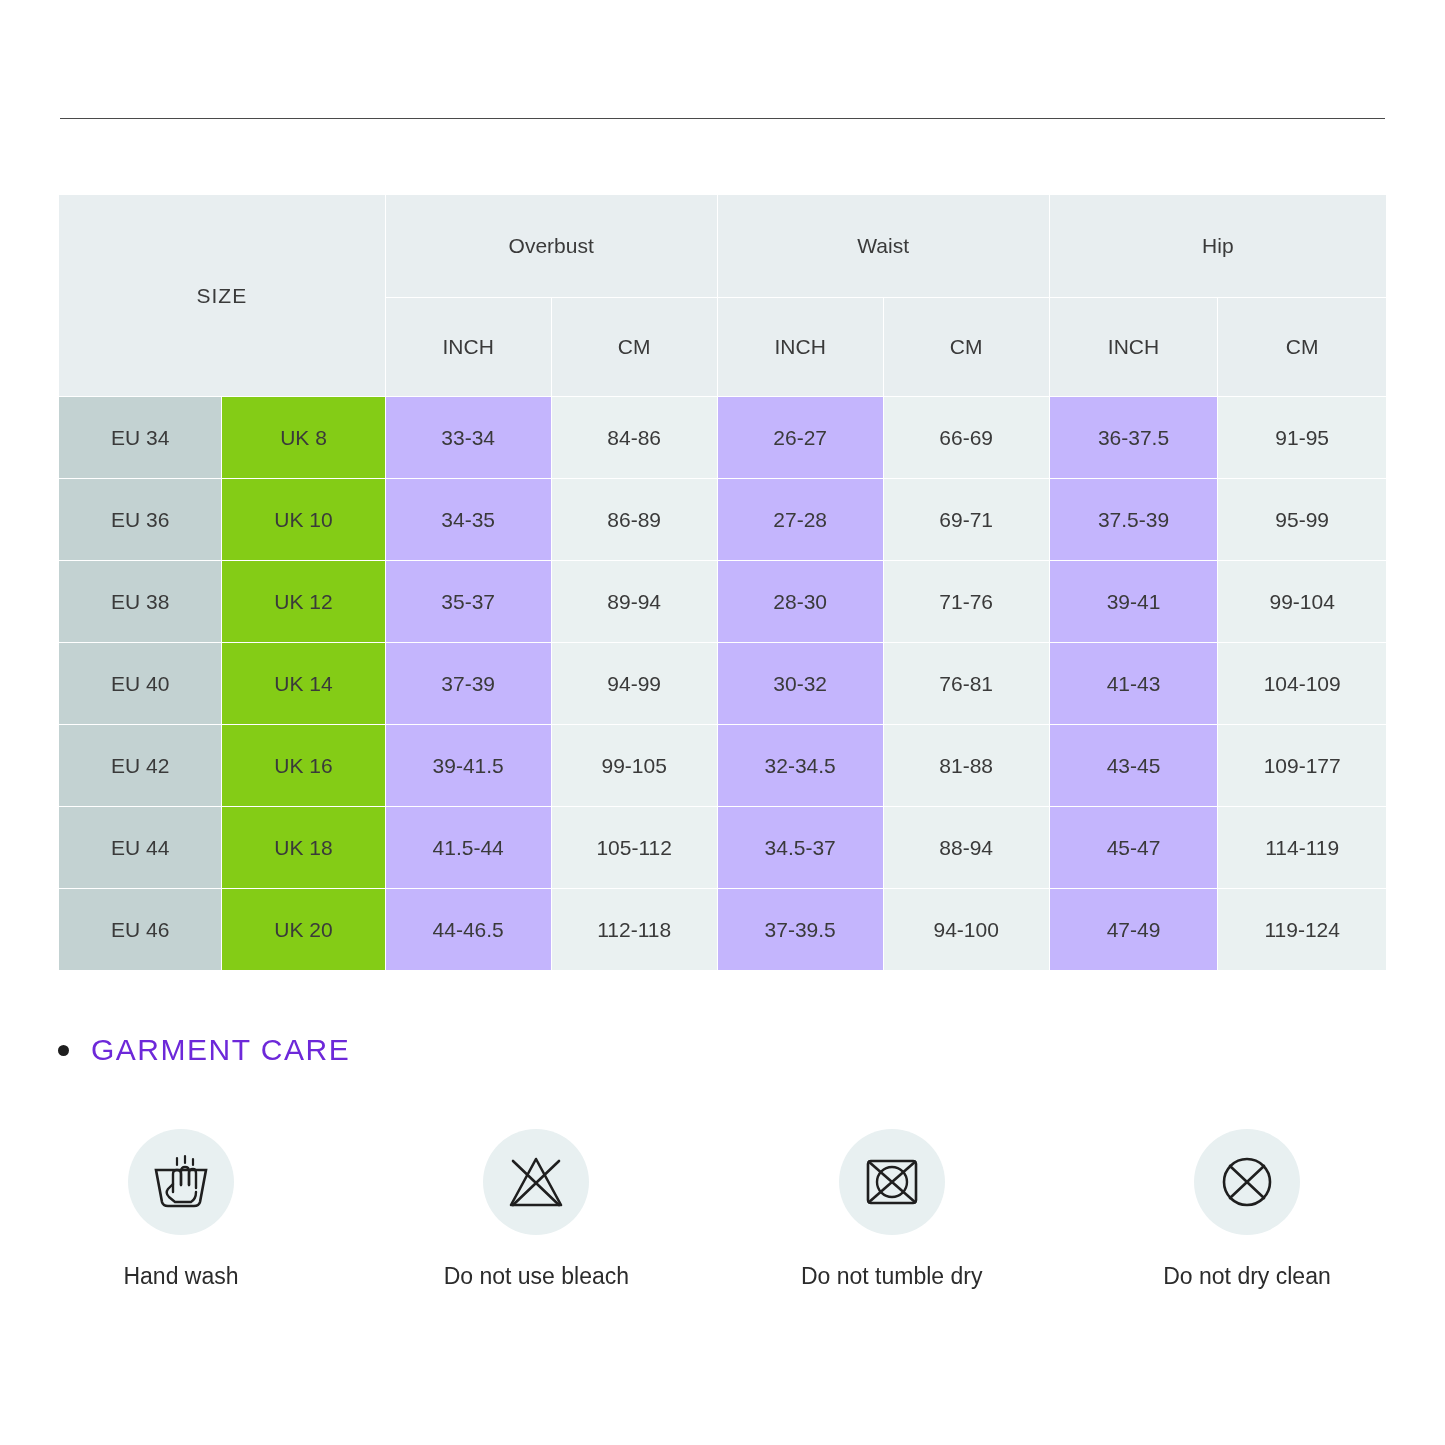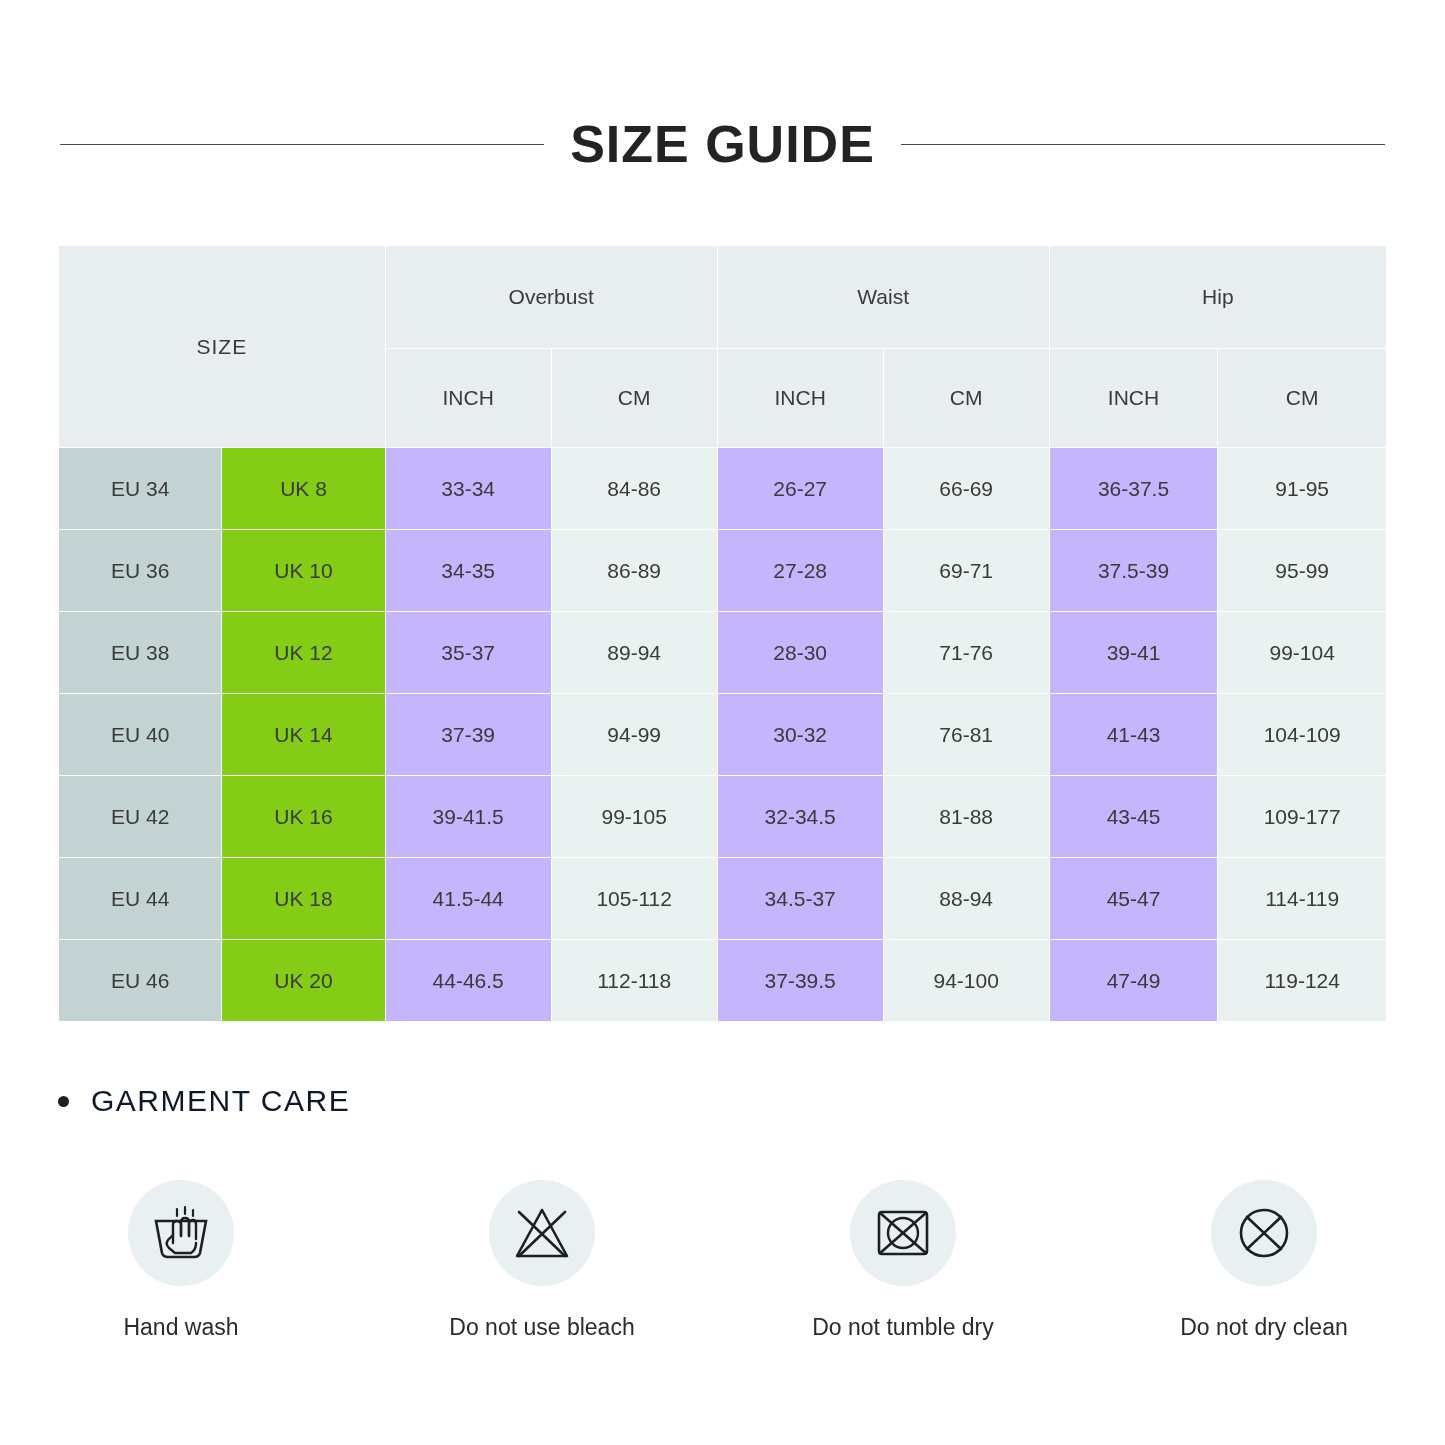--- a/index.html
+++ b/index.html
@@ -100,28 +100,28 @@
   .care-bullet {
     width: 11px;
     height: 11px;
     border-radius: 50%;
     background: #1e1e1e;
     margin-right: 22px;
   }
   .care-title {
     font-size: 30px;
     letter-spacing: 1.5px;
-    color: #0f172a;
+    color: #6d28d9;
     text-align: right;
   }
 
   .icons-row {
     display: flex;
     justify-content: space-between;
-    padding: 62px 46px 0 46px;
+    padding: 62px 63px 0 46px;
     box-sizing: border-box;
   }
   .icon-item {
     display: flex;
     flex-direction: column;
     align-items: center;
     width: 270px;
   }
   .icon-circle {
     width: 106px;
@@ -138,21 +138,20 @@
     color: #2b2b2b;
     white-space: nowrap;
   }
   svg { display: block; }
 </style>
 </head>
 <body>
 
 <div class="title-row">
   <div class="title-rule"></div>
-  <div class="page-title">SIZE GUIDE</div>
   <div class="title-rule"></div>
 </div>
 
 <div class="table-wrap">
   <table class="size-table">
     <colgroup>
       <col style="width:12.3%">
       <col style="width:12.3%">
       <col style="width:12.5%">
       <col style="width:12.5%">

